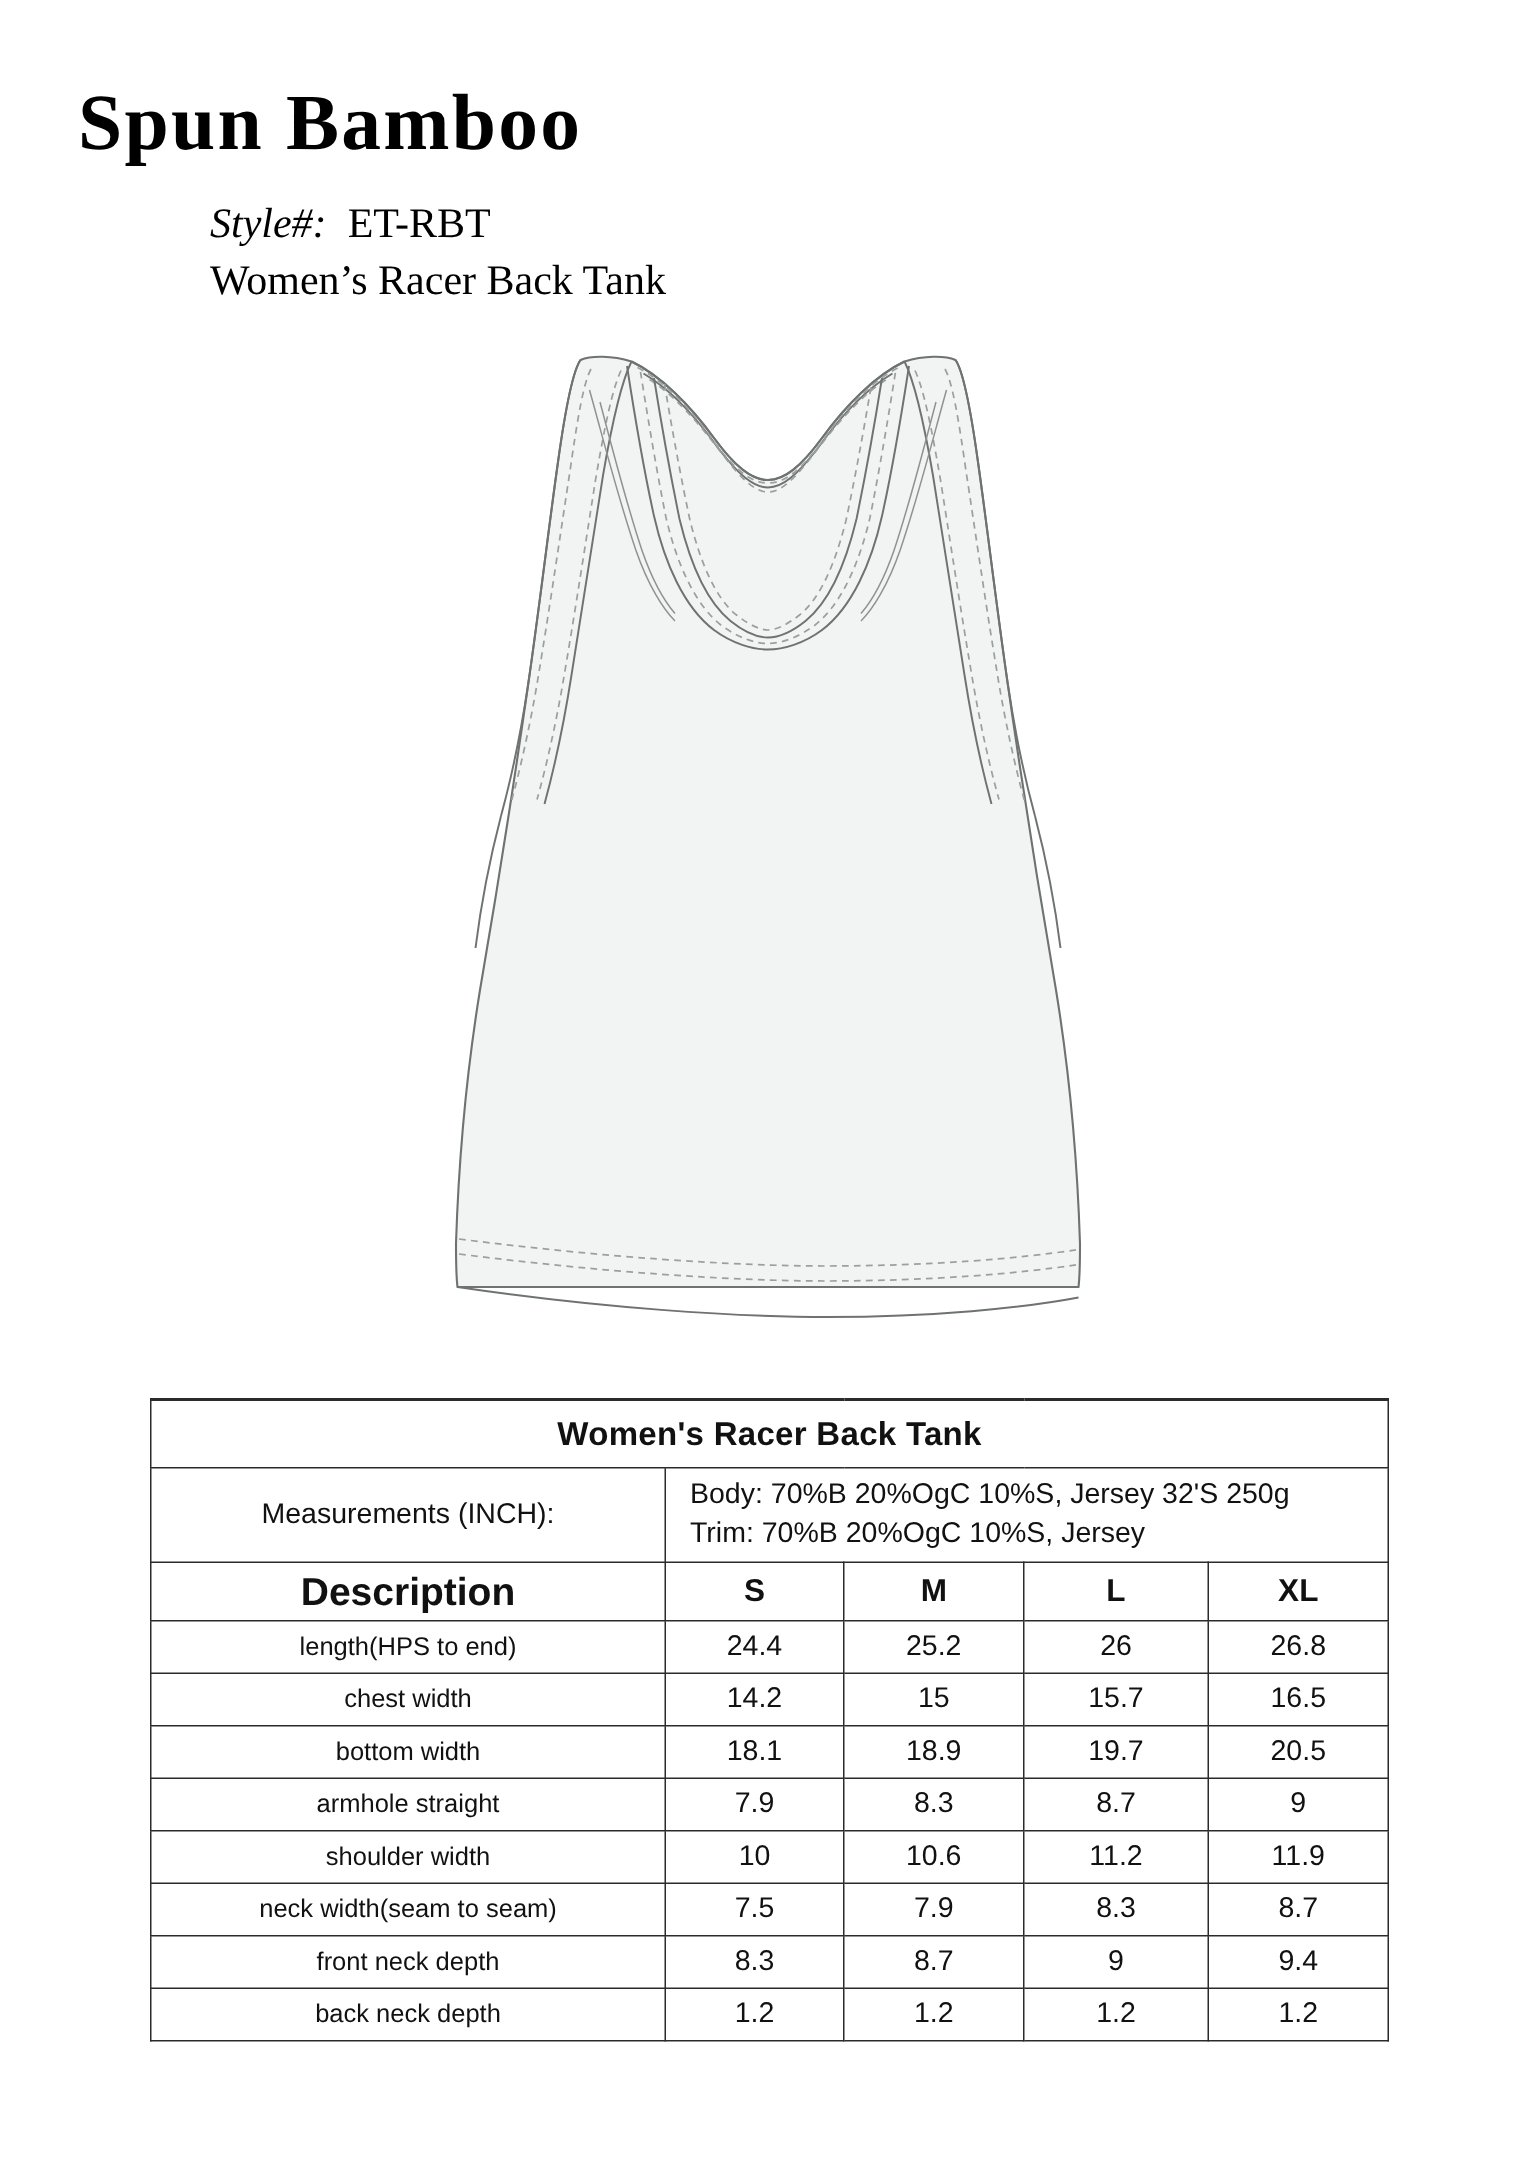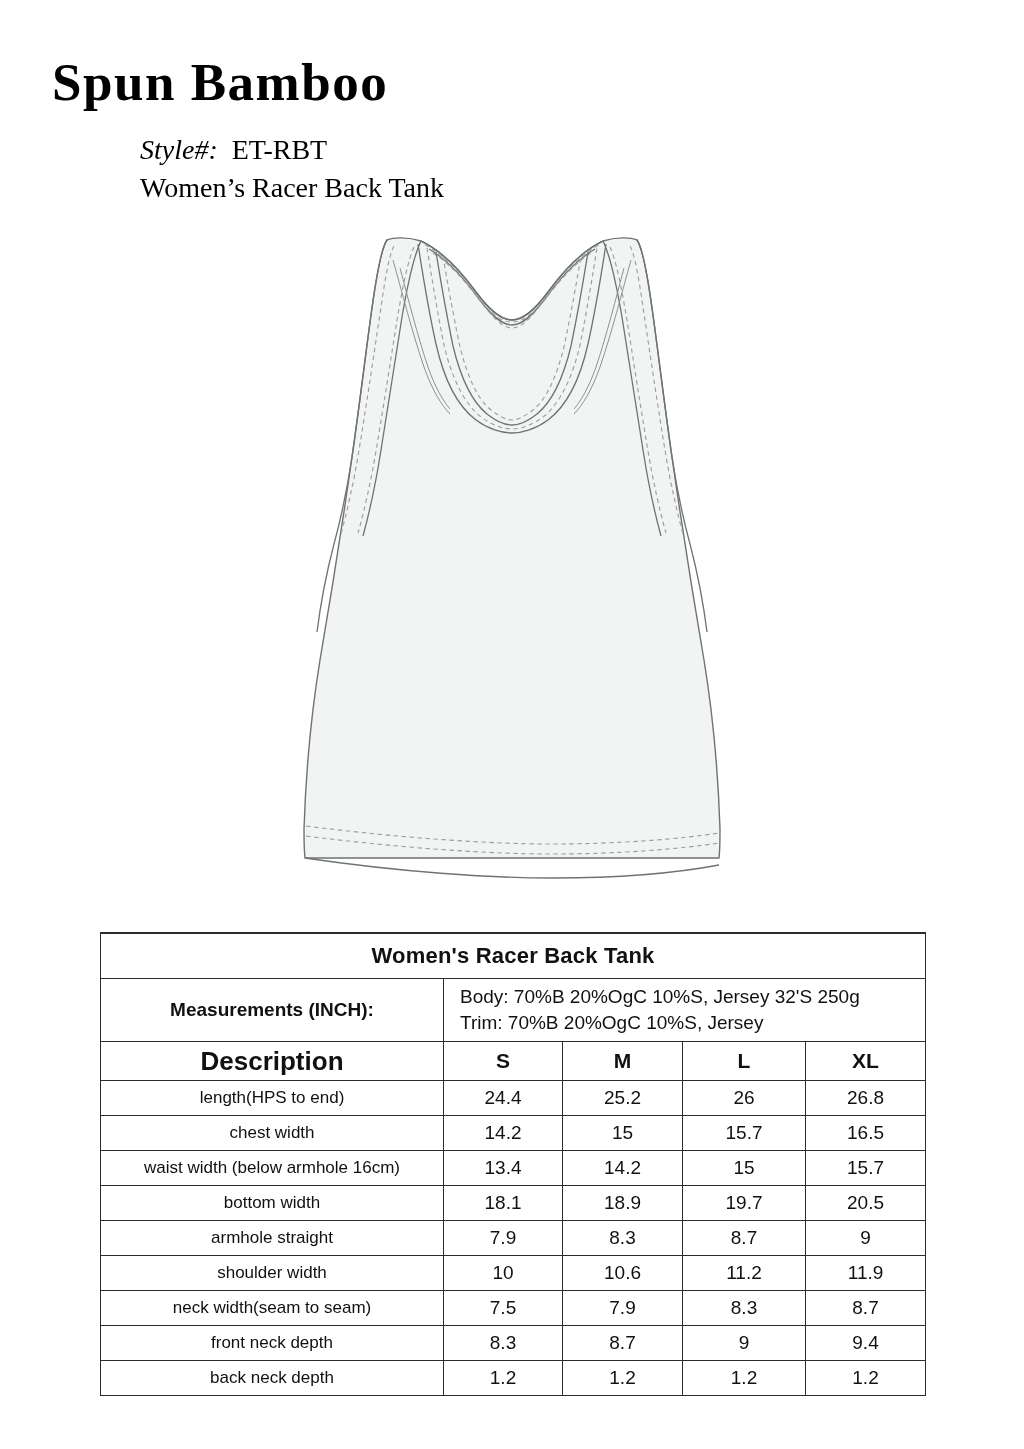--- a/index.html
+++ b/index.html
@@ -76,21 +76,20 @@
     font-size: 22px;
     height: 44px;
     letter-spacing: 0.2px;
   }
   td.meas-label {
     font-size: 19px;
     height: 62px;
     text-align: center;
     padding: 0 24px;
     white-space: nowrap;
-    font-weight: bold;
   }
   td.meas-value {
     text-align: left;
     padding: 4px 16px 4px 16px;
     font-size: 19px;
     line-height: 1.35;
     white-space: nowrap;
   }
   td.col-head {
     font-weight: bold;
@@ -271,27 +270,20 @@
       <td class="row-value">26.8</td>
     </tr>
     <tr>
       <td class="row-label">chest width</td>
       <td class="row-value">14.2</td>
       <td class="row-value">15</td>
       <td class="row-value">15.7</td>
       <td class="row-value">16.5</td>
     </tr>
     <tr>
-      <td class="row-label">waist width  (below armhole 16cm)</td>
-      <td class="row-value">13.4</td>
-      <td class="row-value">14.2</td>
-      <td class="row-value">15</td>
-      <td class="row-value">15.7</td>
-    </tr>
-    <tr>
       <td class="row-label">bottom width</td>
       <td class="row-value">18.1</td>
       <td class="row-value">18.9</td>
       <td class="row-value">19.7</td>
       <td class="row-value">20.5</td>
     </tr>
     <tr>
       <td class="row-label">armhole  straight</td>
       <td class="row-value">7.9</td>
       <td class="row-value">8.3</td>

